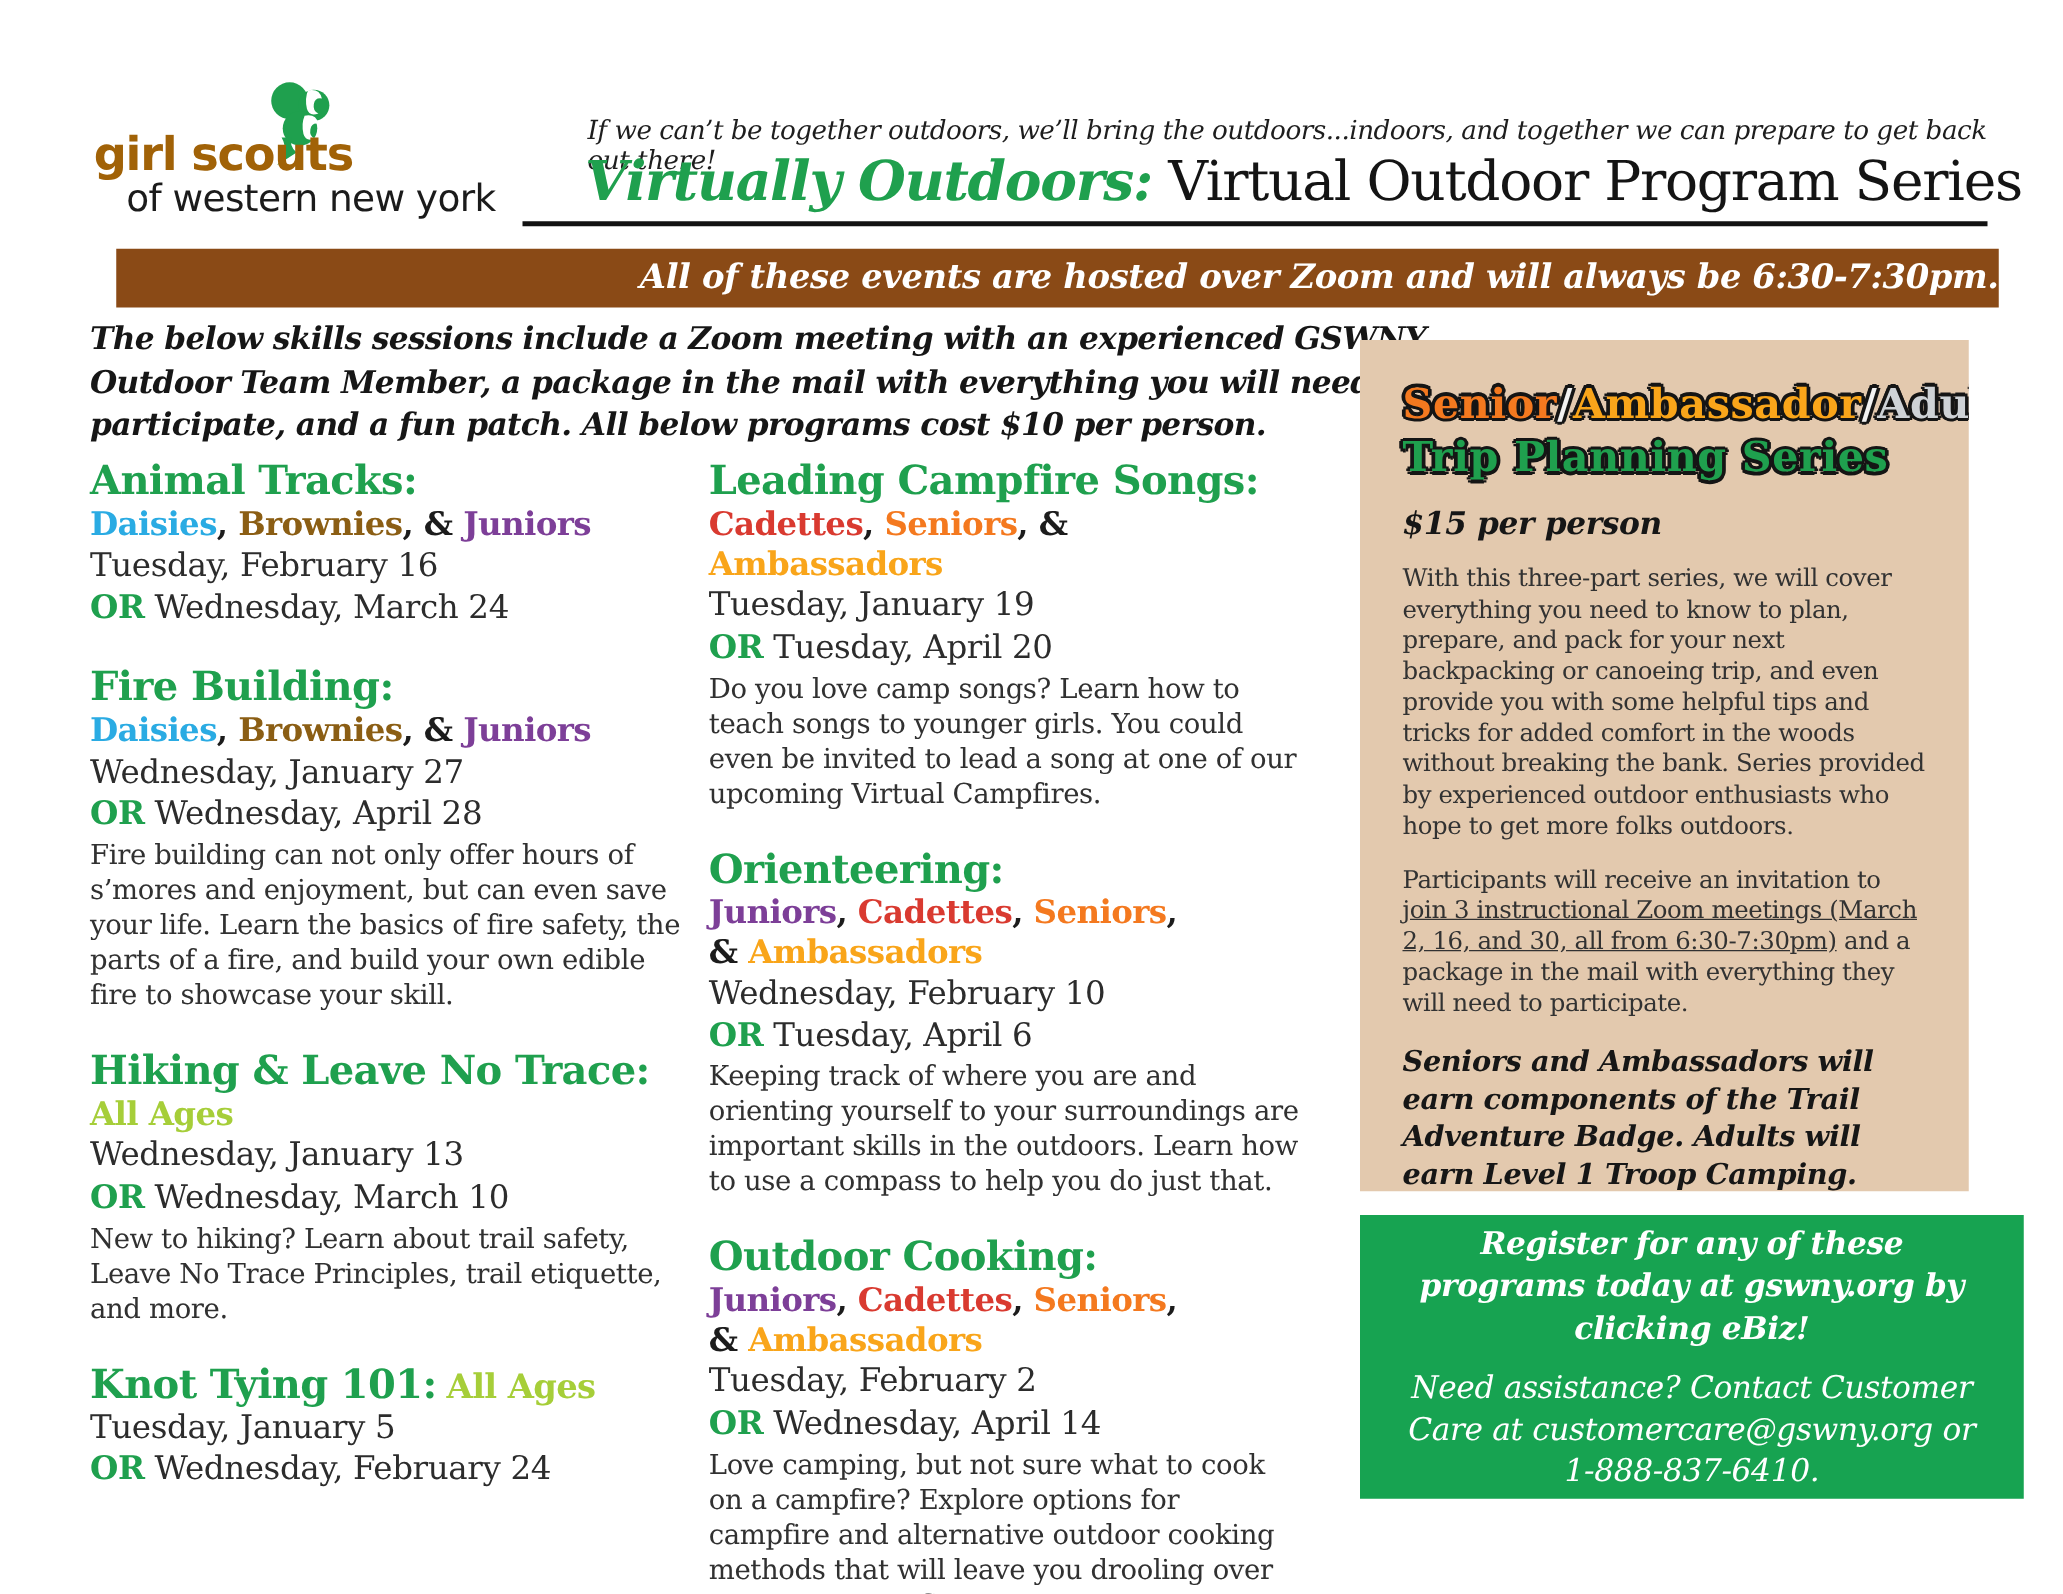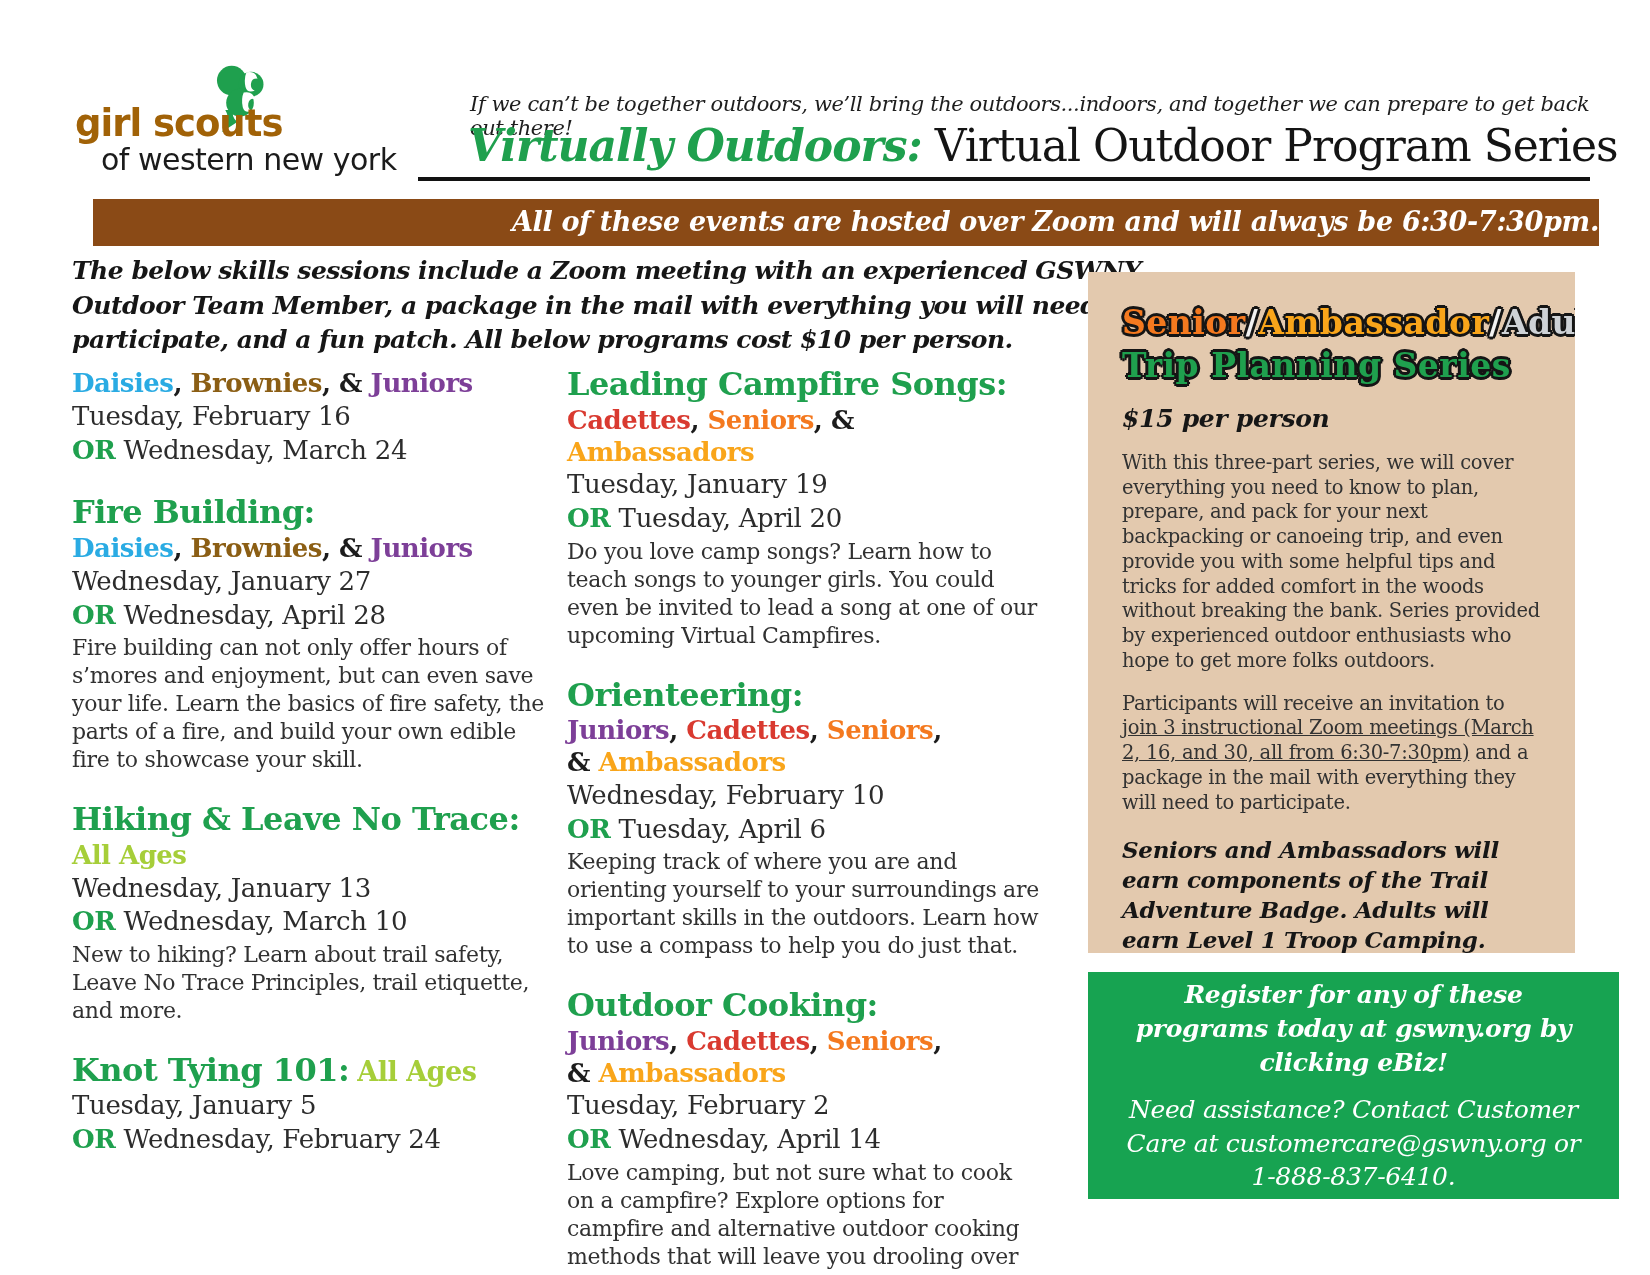--- a/index.html
+++ b/index.html
@@ -99,20 +99,21 @@
 
   <div class="intro">
     <div>The below skills sessions include a Zoom meeting with an experienced GSWNY</div>
     <div>Outdoor Team Member, a package in the mail with everything you will need to</div>
     <div>participate, and a fun patch. All below programs cost $10 per person.</div>
   </div>
 
   <div class="col-left">
 
     <section class="program">
+      <h2><span>Animal Tracks:</span></h2>
       <div class="aud"><span class="c-daisies">Daisies</span><span class="c-ink">, </span><span class="c-brownies">Brownies</span><span class="c-ink">, &amp; </span><span class="c-juniors">Juniors</span></div>
       <div class="date">Tuesday, February 16</div>
       <div class="date"><span class="or">OR</span><span> Wednesday, March 24</span></div>
     </section>
 
     <section class="program">
       <h2><span>Fire Building:</span></h2>
       <div class="aud"><span class="c-daisies">Daisies</span><span class="c-ink">, </span><span class="c-brownies">Brownies</span><span class="c-ink">, &amp; </span><span class="c-juniors">Juniors</span></div>
       <div class="date">Wednesday, January 27</div>
       <div class="date"><span class="or">OR</span><span> Wednesday, April 28</span></div>

